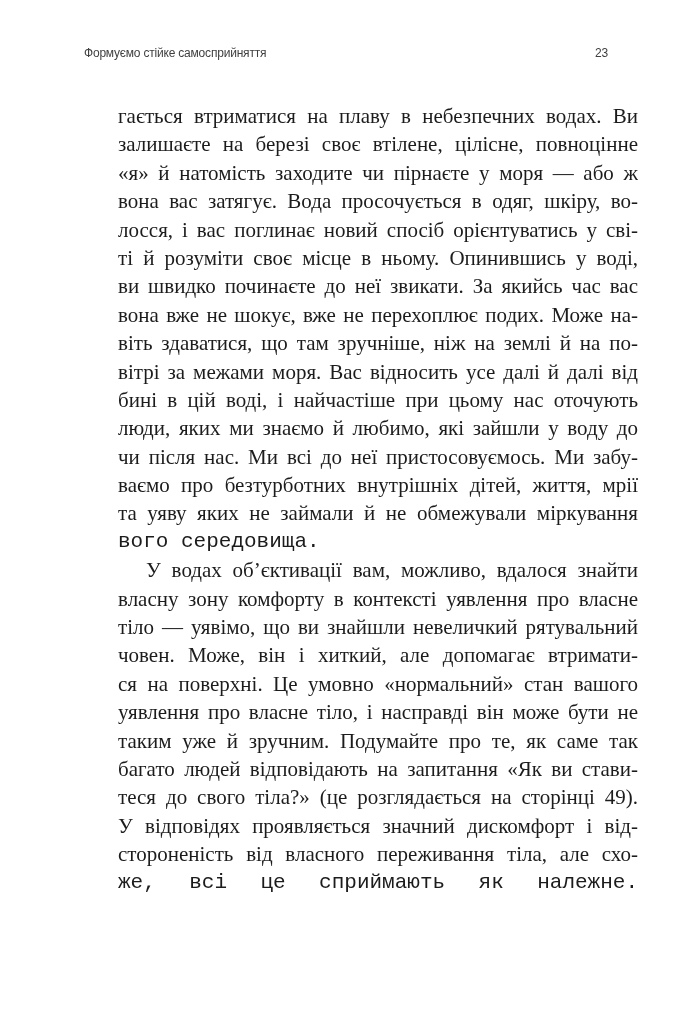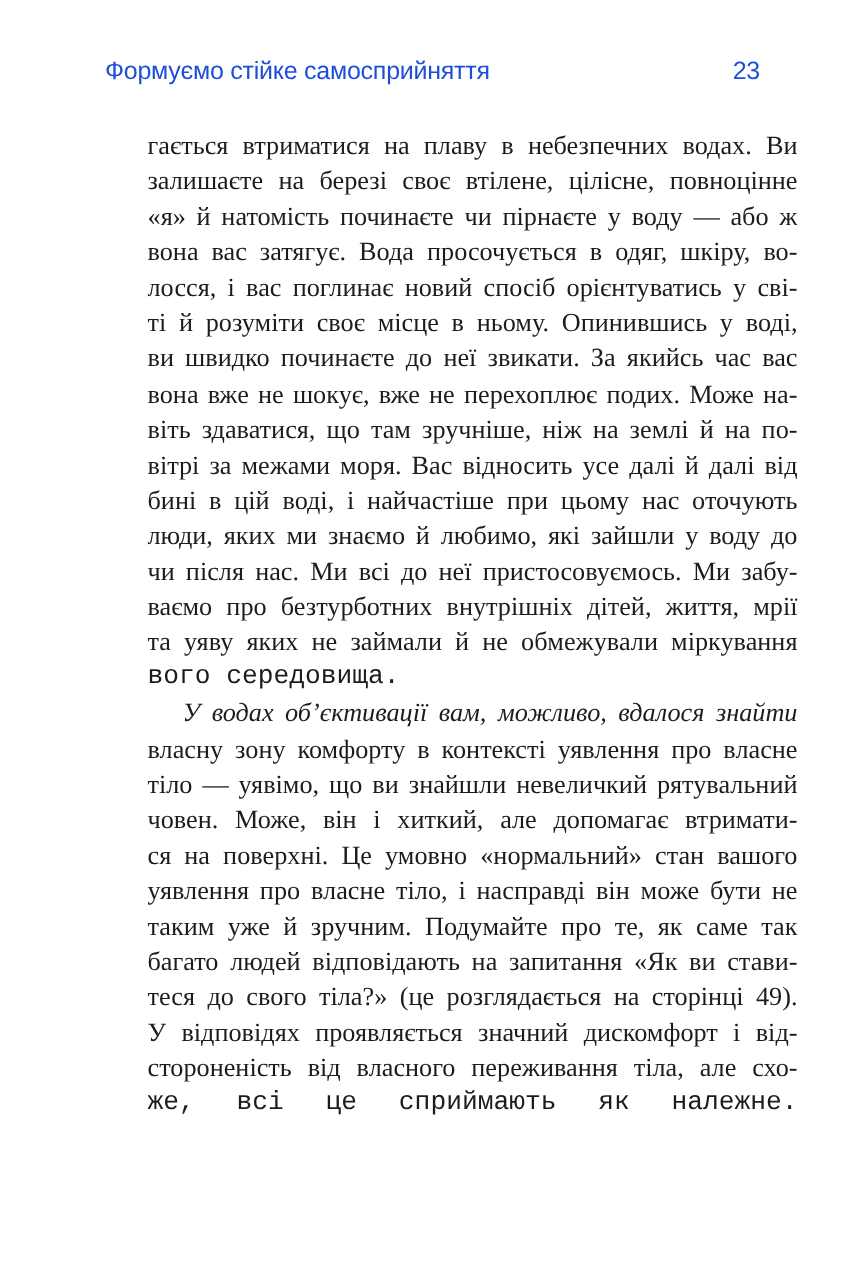--- a/index.html
+++ b/index.html
@@ -18,23 +18,23 @@
   }
   .running-header {
     position: absolute;
     top: 46px;
     left: 84px;
     width: 524px;
     display: flex;
     justify-content: space-between;
     align-items: baseline;
     font-family: "Liberation Sans", sans-serif;
-    font-size: 20px;
+    font-size: 12px;
     letter-spacing: -0.2px;
-    color: #1d4ed8;
+    color: #404040;
   }
   .running-title {
     white-space: nowrap;
   }
   .page-number {
     white-space: nowrap;
   }
   .text-block {
     position: absolute;
     top: 102px;
@@ -53,37 +53,36 @@
     white-space: normal;
     overflow: hidden;
     height: 28.4px;
   }
   .line.para-last {
     text-align-last: left;
     font-family: Liberation Mono, monospace;
   }
   .line.indent {
     text-indent: 28px;
-    font-style: italic;
   }
 </style>
 </head>
 <body>
 
 <div class="page">
   <div class="running-header">
     <span class="running-title">Формуємо стійке самосприйняття</span>
     <span class="page-number">23</span>
   </div>
 
   <div class="text-block">
       <div class="para">
         <div class="line">гається втриматися на плаву в небезпечних водах. Ви</div>
         <div class="line">залишаєте на березі своє втілене, цілісне, повноцінне</div>
-        <div class="line">«я» й натомість починаєте чи пірнаєте у воду — або ж</div>
+        <div class="line">«я» й натомість заходите чи пірнаєте у моря — або ж</div>
         <div class="line">вона вас затягує. Вода просочується в одяг, шкіру, во-</div>
         <div class="line">лосся, і вас поглинає новий спосіб орієнтуватись у сві-</div>
         <div class="line">ті й розуміти своє місце в ньому. Опинившись у воді,</div>
         <div class="line">ви швидко починаєте до неї звикати. За якийсь час вас</div>
         <div class="line">вона вже не шокує, вже не перехоплює подих. Може на-</div>
         <div class="line">віть здаватися, що там зручніше, ніж на землі й на по-</div>
         <div class="line">вітрі за межами моря. Вас відносить усе далі й далі від</div>
         <div class="line">бині в цій воді, і найчастіше при цьому нас оточують</div>
         <div class="line">люди, яких ми знаємо й любимо, які зайшли у воду до</div>
         <div class="line">чи після нас. Ми всі до неї пристосовуємось. Ми забу-</div>

